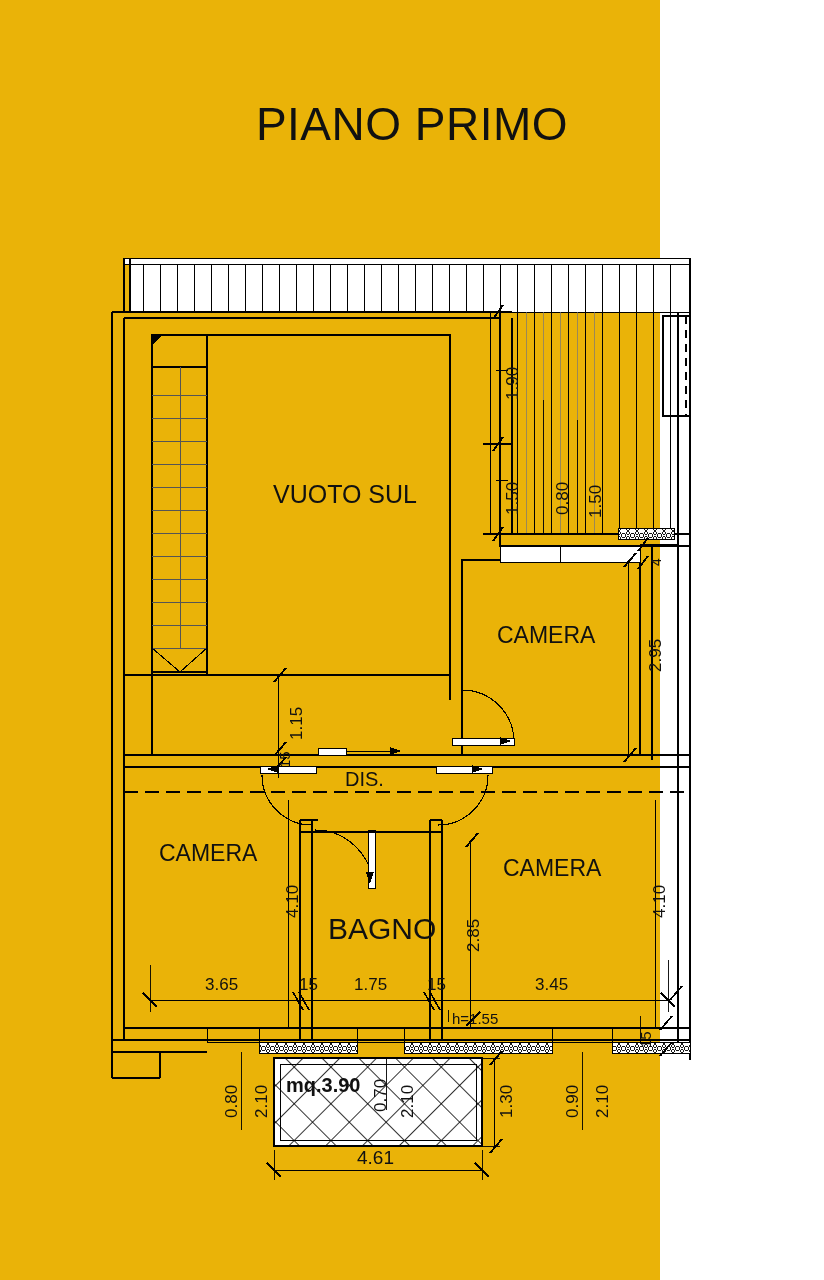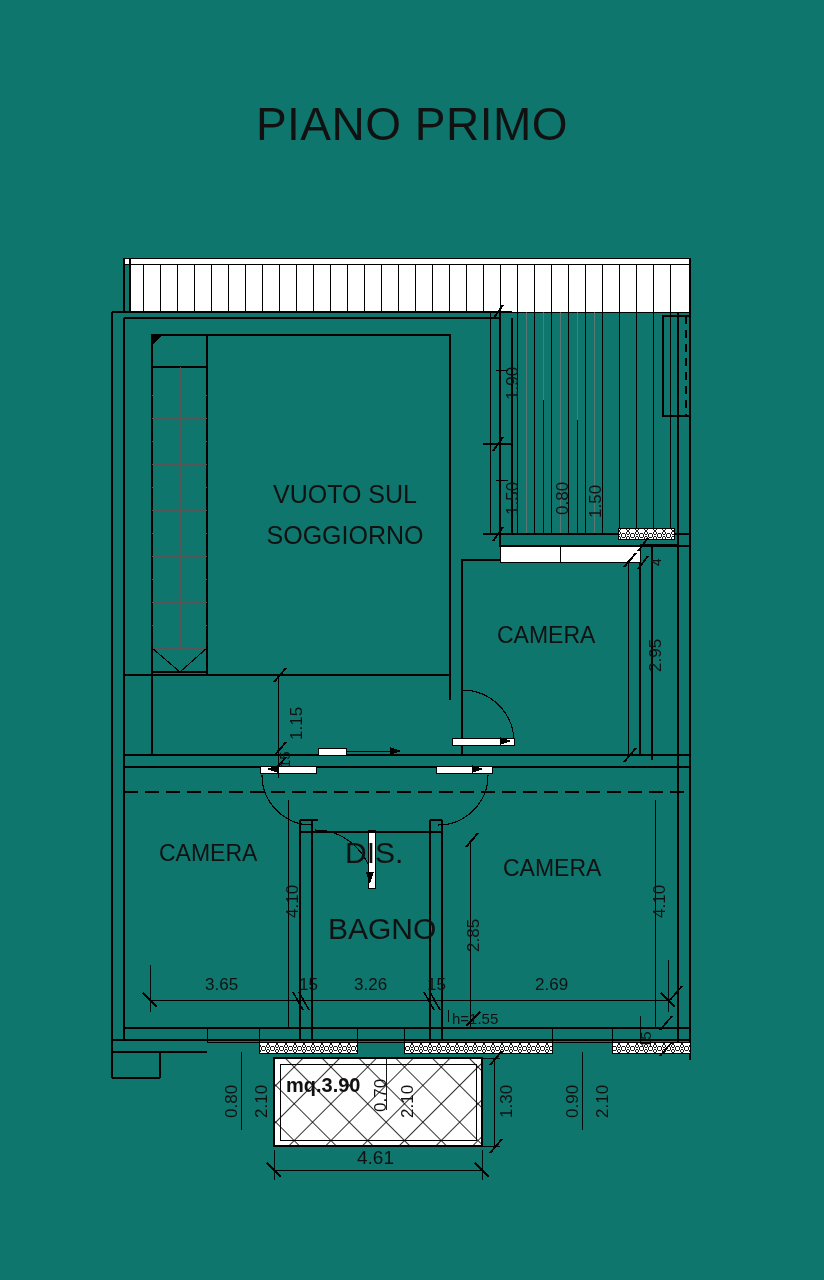--- a/index.html
+++ b/index.html
@@ -10,23 +10,23 @@
   body {
     width: 824px;
     height: 1280px;
     font-family: "Liberation Sans", sans-serif;
     color: #000000;
     overflow: hidden;
     position: relative;
   }
   #sheet {
     position: relative;
-    width: 824px;
+    width: 660px;
     height: 1280px;
-    background: #0f766e;
+    background: #eab308;
   }
   #plan-title {
     position: absolute;
     top: 97px;
     left: 0;
     width: 824px;
     text-align: center;
     font-size: 46px;
     font-weight: 400;
     letter-spacing: 0.5px;
@@ -386,30 +386,29 @@
       <g stroke-width="0.9">
         <line x1="241" y1="1052" x2="241" y2="1130"></line>
         <line x1="386" y1="1058" x2="386" y2="1110"></line>
         <line x1="582" y1="1052" x2="582" y2="1130"></line>
       </g>
     </g>
   </svg>
 
   <div class="room-label lbl-vuoto" style="left:245px; top:474px; width:200px;">
     <div>VUOTO SUL</div>
-    <div>SOGGIORNO</div>
   </div>
 
   <div class="room-label" style="left:497px; top:622px; font-size:23px;">CAMERA</div>
 
   <div class="room-label" style="left:159px; top:840px; font-size:23px;">CAMERA</div>
 
   <div class="room-label" style="left:503px; top:855px; font-size:23px;">CAMERA</div>
 
-  <div class="room-label" style="left:345px; top:836px; font-size:30px;">DIS.</div>
+  <div class="room-label" style="left:345px; top:768px; font-size:20px;">DIS.</div>
 
   <div class="room-label" style="left:328px; top:912px; font-size:30px;">BAGNO</div>
 
   <div class="dim-label rot90" style="left:503px; top:400px;">1.90</div>
   <div class="dim-label rot90" style="left:503px; top:515px;">1.50</div>
   <div class="dim-label rot90" style="left:553px; top:515px;">0.80</div>
   <div class="dim-label rot90" style="left:586px; top:518px;">1.50</div>
 
   <div class="dim-label rot90" style="left:648px; top:566px; font-size:14px;">4</div>
 
@@ -417,23 +416,23 @@
 
   <div class="dim-label rot90" style="left:287px; top:740px;">1.15</div>
   <div class="dim-label rot90" style="left:276px; top:768px; font-size:15px;">15</div>
 
   <div class="dim-label rot90" style="left:283px; top:918px;">4.10</div>
   <div class="dim-label rot90" style="left:650px; top:918px;">4.10</div>
   <div class="dim-label rot90" style="left:464px; top:952px;">2.85</div>
 
   <div class="dim-label" style="left:205px; top:975px;">3.65</div>
   <div class="dim-label" style="left:299px; top:975px;">15</div>
-  <div class="dim-label" style="left:354px; top:975px;">3.26</div>
+  <div class="dim-label" style="left:354px; top:975px;">1.75</div>
   <div class="dim-label" style="left:427px; top:975px;">15</div>
-  <div class="dim-label" style="left:535px; top:975px;">2.69</div>
+  <div class="dim-label" style="left:535px; top:975px;">3.45</div>
 
   <div class="dim-label" style="left:452px; top:1010px; font-size:15px;">h=1.55</div>
 
   <div class="dim-label rot90" style="left:637px; top:1048px; font-size:15px;">15</div>
 
   <div class="dim-label rot90" style="left:222px; top:1118px;">0.80</div>
   <div class="dim-label rot90" style="left:252px; top:1118px;">2.10</div>
 
   <div class="dim-label rot90" style="left:371px; top:1112px;">0.70</div>
   <div class="dim-label rot90" style="left:398px; top:1118px;">2.10</div>

